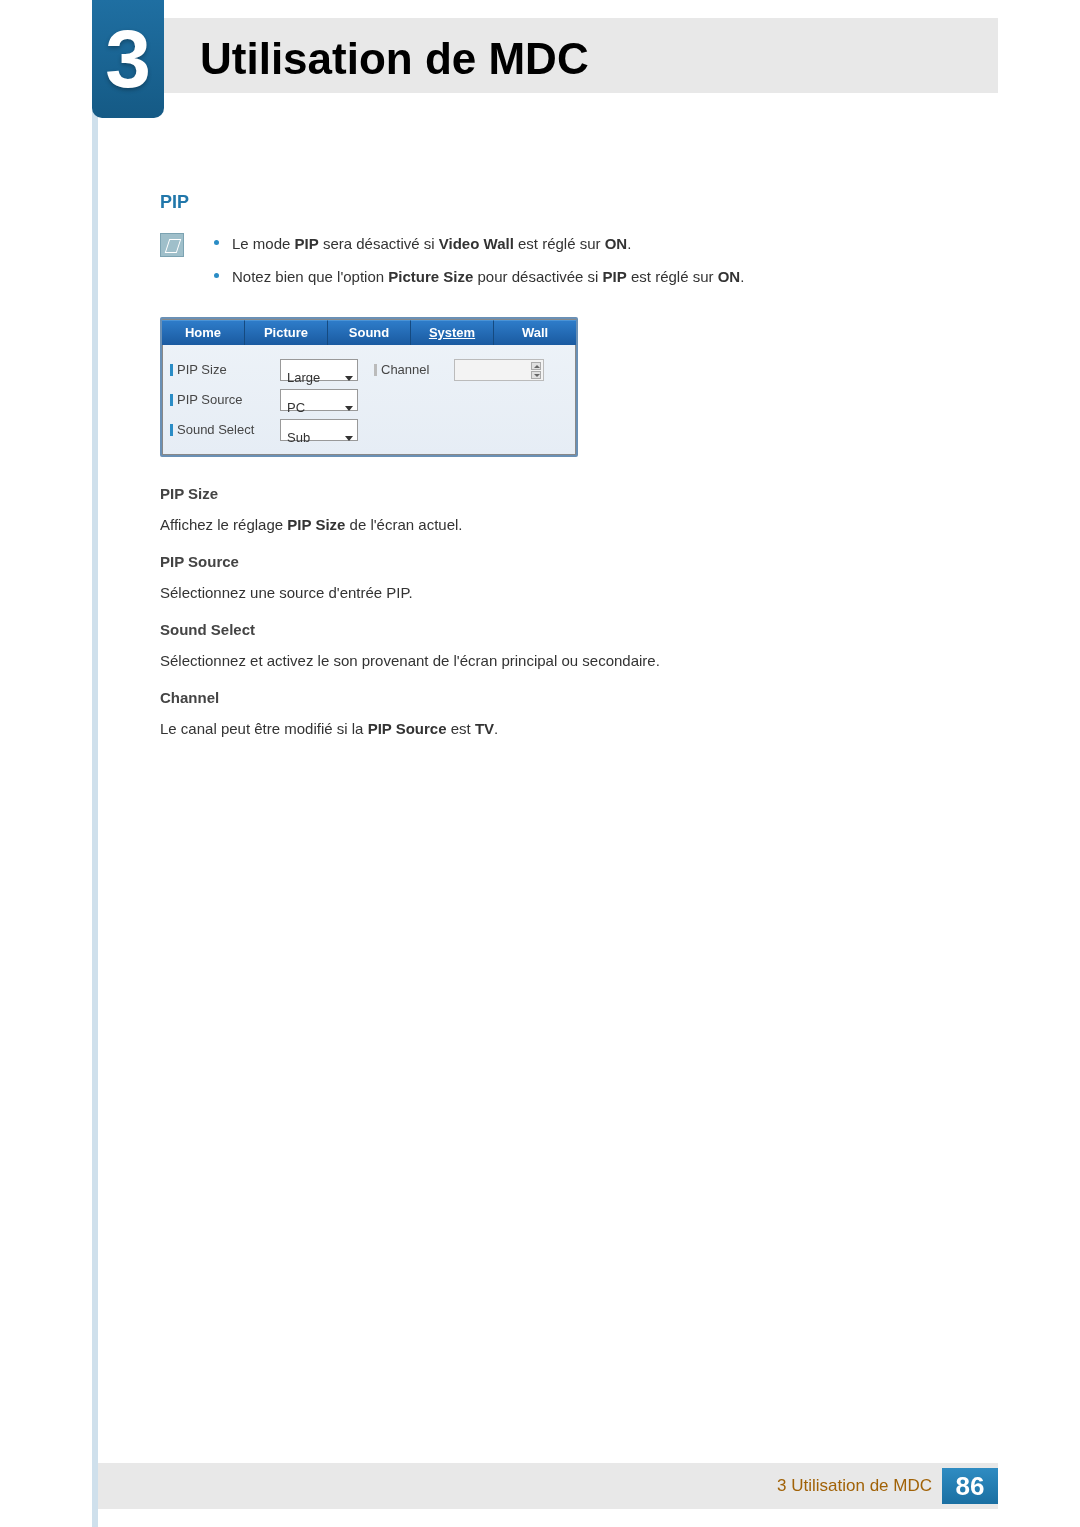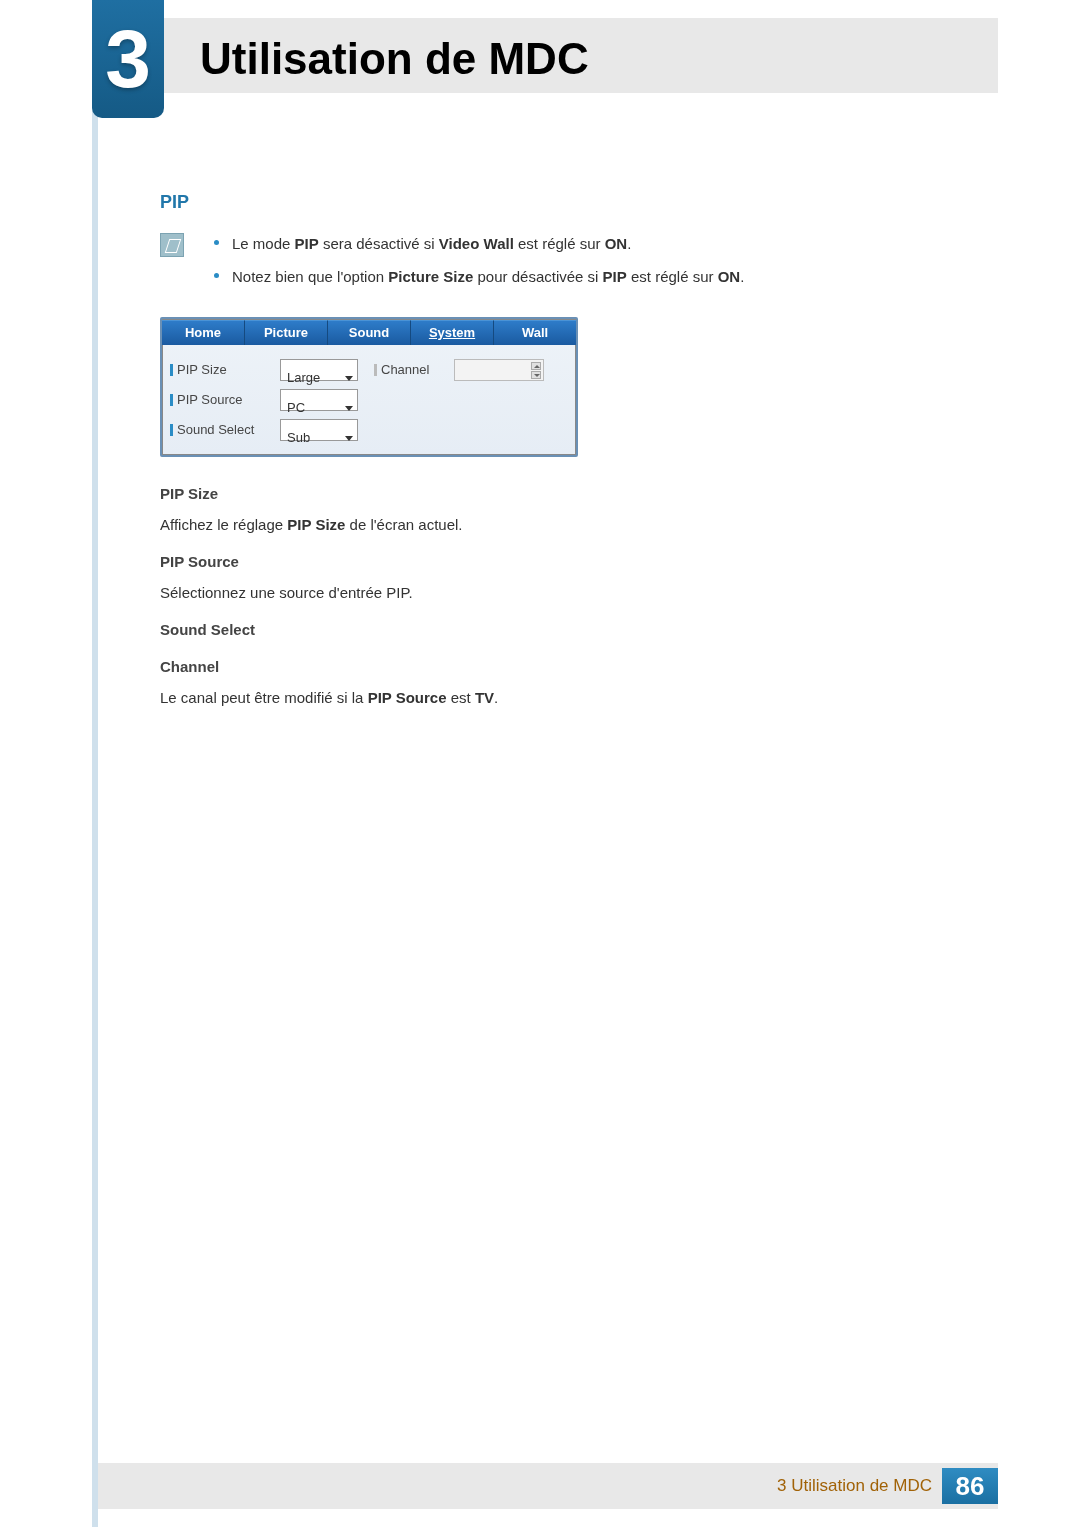--- a/index.html
+++ b/index.html
@@ -132,20 +132,21 @@
 
     <div class="sub-heading">PIP Size</div>
     <p class="para">
       <span>Affichez le réglage </span><b>PIP Size</b><span> de l'écran actuel.</span>
     </p>
 
     <div class="sub-heading">PIP Source</div>
     <p class="para">Sélectionnez une source d'entrée PIP.</p>
 
     <div class="sub-heading">Sound Select</div>
+    <p class="para">Sélectionnez et activez le son provenant de l'écran principal ou secondaire.</p>
 
     <div class="sub-heading">Channel</div>
     <p class="para">
       <span>Le canal peut être modifié si la </span><b>PIP Source</b><span> est </span><b>TV</b><span>.</span>
     </p>
   </div>
 
   <div class="footer">
     <span class="footer-text">3 Utilisation de MDC</span>
     <div class="page-badge">

